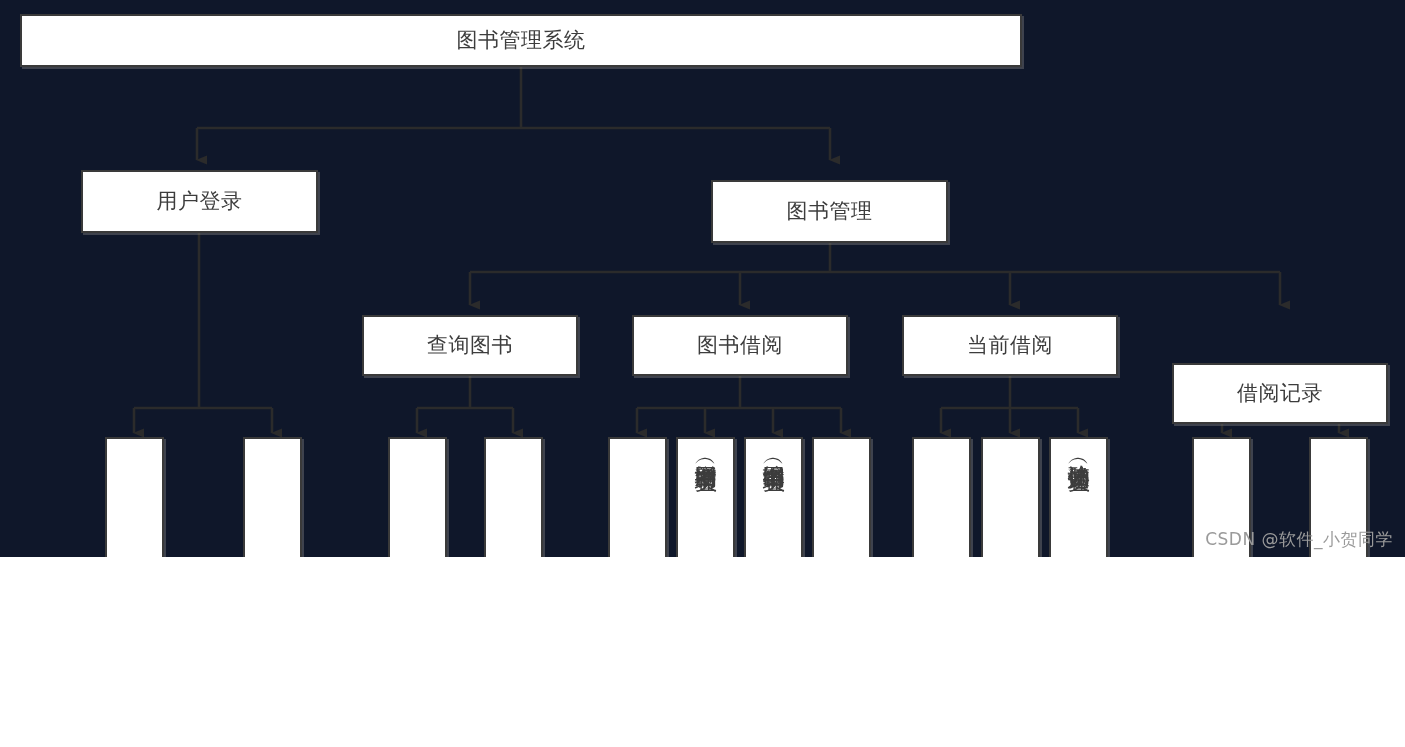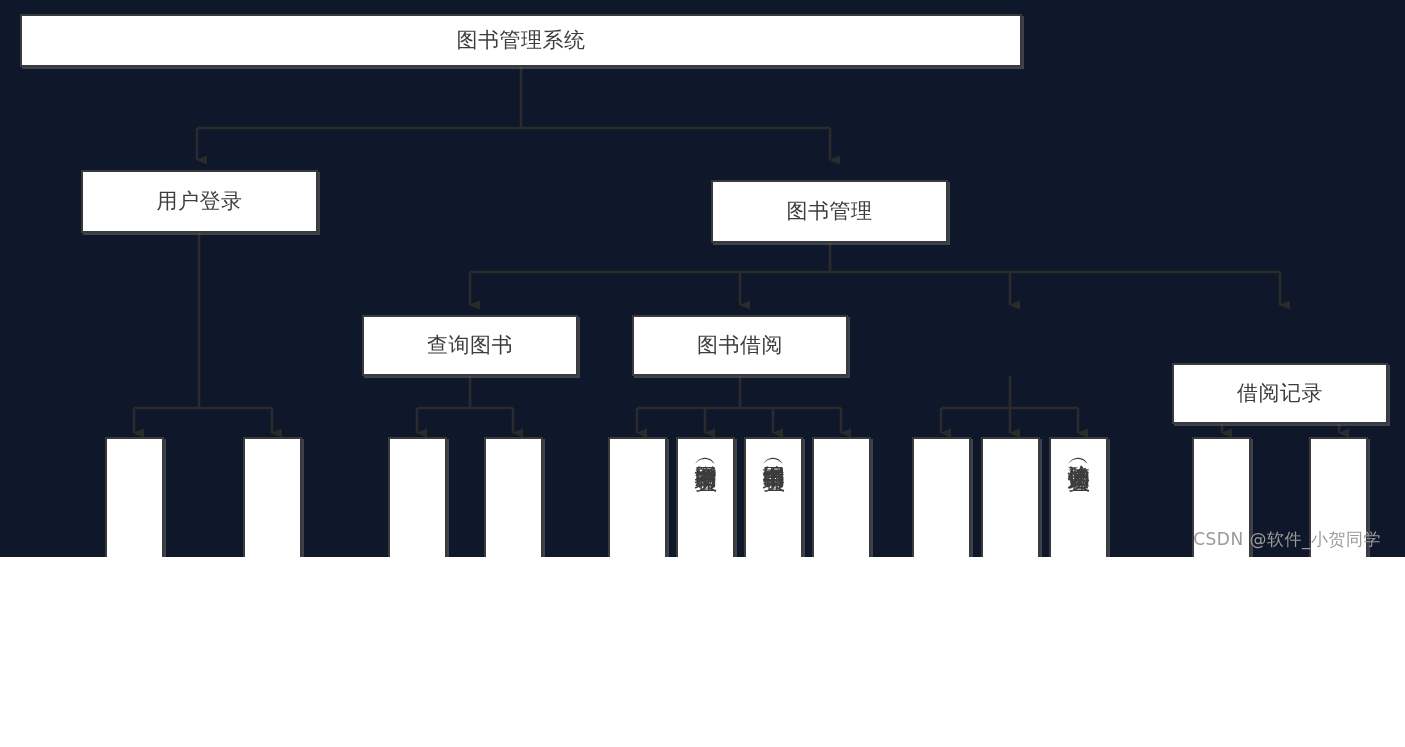--- a/index.html
+++ b/index.html
@@ -55,21 +55,21 @@
     line-height: 1.12;
     letter-spacing: 1px;
     white-space: normal;
   }
   .node.vert.center {
     align-items: center;
     padding-top: 0;
   }
   #watermark {
     position: absolute;
-    right: 24px;
+    right: 12px;
     bottom: 6px;
     font-size: 17px;
     color: #9a9a9a;
     letter-spacing: 0.5px;
     white-space: nowrap;
   }
 </style>
 </head>
 <body>
 
@@ -135,20 +135,23 @@
   <div class="node" style="left:711px; top:180px; width:237px; height:63px;">
     <span class="label">图书管理</span>
   </div>
 
   <div class="node" style="left:362px; top:315px; width:216px; height:61px;">
     <span class="label">查询图书</span>
   </div>
   <div class="node" style="left:632px; top:315px; width:216px; height:61px;justify-content:center;">
     <span class="label">图书借阅</span>
   </div>
+  <div class="node" style="left:902px; top:315px; width:216px; height:61px;">
+    <span class="label">当前借阅</span>
+  </div>
   <div class="node" style="left:1172px; top:315px; width:216px; height:61px;margin-top:48px;">
     <span class="label">借阅记录</span>
   </div>
 
   <div class="node vert center" style="left:105px; top:437px; width:59px; height:298px;">
     <span class="label">用户登录</span>
   </div>
   <div class="node vert center" style="left:243px; top:437px; width:59px; height:298px;">
     <span class="label">注销登录</span>
   </div>

